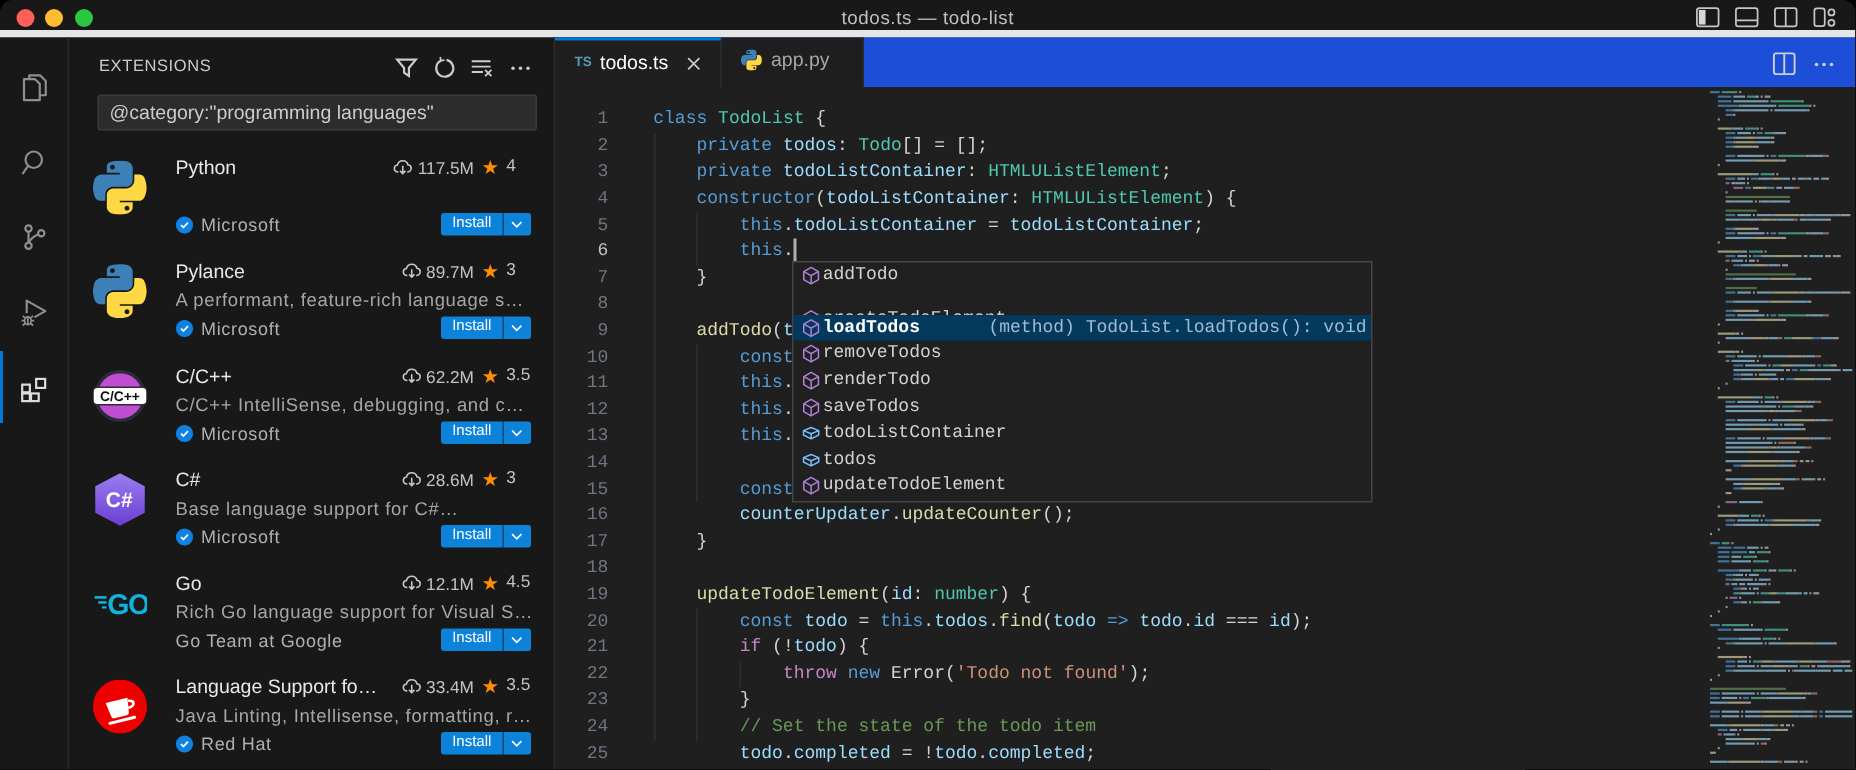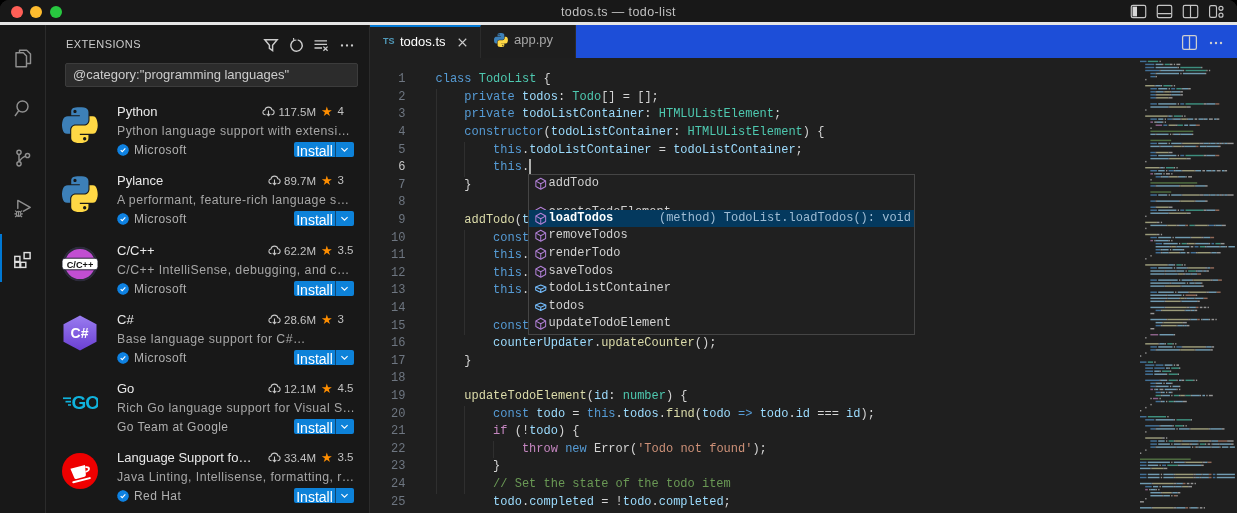--- a/index.html
+++ b/index.html
@@ -1,38 +1,38 @@
 <!DOCTYPE html>
 <html><head><meta charset="utf-8"><style>
 *{margin:0;padding:0;box-sizing:border-box}
 html,body{width:1237px;height:513px;overflow:hidden;background:#000;font-family:"Liberation Sans",sans-serif}
 .abs{position:absolute}
 #wrap{position:relative;width:1237px;height:513px;border-radius:9px 9px 0 0;overflow:hidden;background:#1f1f1f}
 
-#titlebar{left:0;top:0;width:1237px;height:25px;background:#181818;border-bottom:3px solid #e5e5e5}
+#titlebar{left:0;top:0;width:1237px;height:25px;background:#181818;border-bottom:5px solid #e5e5e5}
 .tl{border-radius:50%;width:12px;height:12px;top:6px}
 #title{width:100%;text-align:center;top:5px;font-size:12.5px;letter-spacing:.4px;color:#c0c0c0}
 
 #actbar{left:0;top:25px;width:46px;height:488px;background:#181818;border-right:1px solid #2b2b2b}
 .aicon{left:11px;width:24px;height:24px;color:#868686}
 .aicon svg{width:24px;height:24px;display:block}
 
 #sidebar{left:46px;top:25px;width:324px;height:488px;background:#181818;border-right:1px solid #2b2b2b;overflow:hidden}
 #sbhead{left:20px;top:13px;font-size:11px;color:#cccccc;letter-spacing:.4px}
 .hicon{top:4px;width:16px;height:16px;color:#cccccc}
 .hicon svg{width:16px;height:16px;display:block}
 #searchbox{left:19px;top:38px;width:293px;height:24px;background:#2c2c2c;border:1px solid #3c3c3c;border-radius:2px;color:#cccccc;font-size:13px;line-height:22px;padding-left:7px;white-space:nowrap;overflow:hidden}
 .xrow{left:0;width:324px;height:69px}
 .xicon{left:16px;top:11px;width:36px;height:36px}
 .xtitle{left:71px;top:8px;font-size:13px;font-weight:normal;color:#e9e9e9;white-space:nowrap;overflow:hidden;max-width:160px}
 .xmeta{top:9px;font-size:11.5px;color:#c2c2c2;white-space:nowrap}
 .xdesc{left:71px;top:28px;width:242px;font-size:12.3px;letter-spacing:.45px;color:#a6a6a6;white-space:nowrap;overflow:hidden}
 .xpub{left:71px;top:47px;font-size:12px;letter-spacing:.45px;color:#b0b0b0;white-space:nowrap}
 .badge{display:inline-block;vertical-align:-2px;margin-right:5px}
-.installbtn{left:248px;top:46px;width:60px;height:15px;background:#0d82d9;border-radius:2px;color:#fff;font-size:14px}
+.installbtn{left:248px;top:46px;width:60px;height:15px;background:#0d82d9;border-radius:2px;color:#fff;font-size:10px}
 .installbtn .lbl{position:absolute;left:0;top:1px;width:41px;text-align:center}
 .installbtn .sep{position:absolute;left:41px;top:0;width:1px;height:15px;background:#181818;opacity:.55}
 .installbtn svg{position:absolute;left:45px;top:2px}
 .star{color:#ff8e00;font-size:13px;line-height:1}
 
 #tabbar{left:370px;top:25px;width:867px;height:33px;background:#1d4ed8}
 #tab1{left:0;top:0;width:111px;height:33px;background:#1f1f1f;border-top:2px solid #0078d4;border-right:1px solid #2b2b2b}
 #tab2{left:111px;top:0;width:95px;height:33px;background:#1e1e1e;border-right:1px solid #2b2b2b}
 .tabtxt{font-size:13px}
 
@@ -186,21 +186,20 @@
             </svg></div>
 <div class="abs xtitle">Python</div>
 <div class="abs xmeta" style="right:54px"><svg viewBox="0 0 16 16" width="13" height="13" style="vertical-align:-2px">
               <g fill="none" stroke="#c8c8c8" stroke-width="1.3">
                 <path d="M4.4 11.9 C2.5 11.9 1.1 10.6 1.1 8.9 C1.1 7.4 2.2 6.3 3.7 6.1 C4.1 4.1 5.9 2.6 8 2.6 C10.1 2.6 11.8 4 12.2 5.9 C13.8 6.1 14.9 7.3 14.9 8.8 C14.9 10.5 13.5 11.9 11.6 11.9"></path>
                 <path d="M8 6.8 V13.1 M5.8 11 L8 13.3 L10.2 11"></path>
               </g>
             </svg> 117.5M</div>
           <div class="abs xmeta star" style="left:275px">★</div>
           <div class="abs xmeta" style="left:291.5px">4</div>
-<div class="abs xdesc">Python language support with extensi…</div>
 <div class="abs xpub"><svg class="badge" viewBox="0 0 16 16" width="12" height="12">
               <circle cx="8" cy="8" r="7.6" fill="#0f82e2"></circle>
               <circle cx="8" cy="8" r="6" fill="#0f82e2" stroke="#0f82e2" stroke-width="2.6" stroke-dasharray="1.6 1.05"></circle>
               <path d="M4.9 8.2 L7 10.2 L11.1 5.9" stroke="#fff" stroke-width="1.5" fill="none"></path>
             </svg>Microsoft</div>
 <div class="abs installbtn">
             <span class="lbl">Install</span>
             <span class="sep"></span>
             <svg viewBox="0 0 16 16" width="11" height="11">
               <path d="M3.5 6 L8 10.5 L12.5 6" stroke="#fff" stroke-width="1.6" fill="none"></path>

